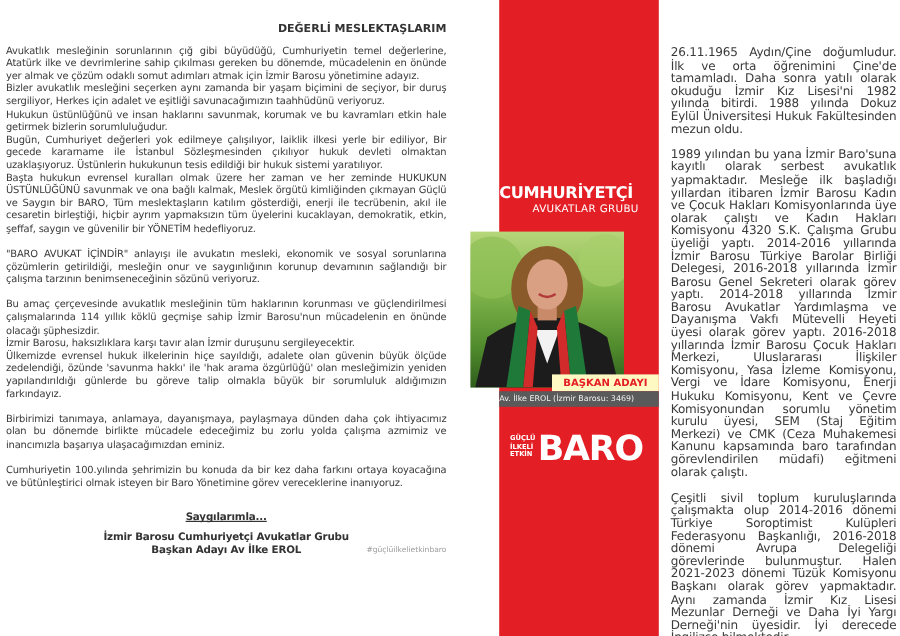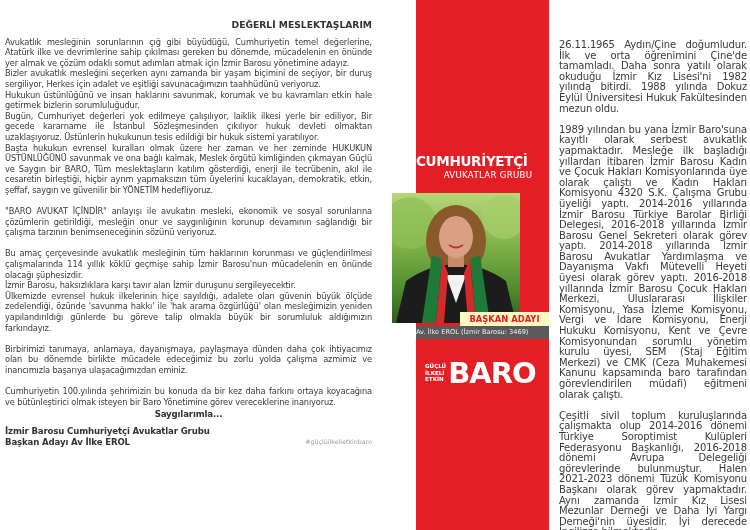--- a/index.html
+++ b/index.html
@@ -10,24 +10,24 @@
     position: absolute; left: 5px; top: 20px; width: 367px;
     font-size: 8.25px; line-height: 10.6px; letter-spacing: -0.15px;
   }
   .left-col h1 {
     font-size: 9.2px; font-weight: bold; text-align: right; color: #333;
     margin: 0 0 6px 0; letter-spacing: 0;
   }
   .left-col p { text-align: justify; }
   .left-col p.gap { margin-top: 10.6px; }
   .left-col .greeting {
-    text-align: center; font-weight: bold; font-size: 8.6px; color: #333; margin-top: 2px;
+    text-align: center; font-weight: bold; font-size: 8.6px; color: #333; margin-top: 19px; text-decoration: underline;
   }
   .sign-wrap { position: relative; margin-top: 6px; }
-  .sign-line { font-weight: bold; font-size: 8.6px; color: #333; line-height: 11px; }
+  .sign-line { text-align: center; font-weight: bold; font-size: 8.6px; color: #333; line-height: 11px; }
   .sign-line.l1 { padding-right: 0px; }
   .hashtag {
     position: absolute; right: 0px; bottom: 0px; font-size: 6.3px; color: #9a9a9a; letter-spacing: 0;
   }
 
   .red-panel {
     position: absolute; left: 416px; top: 0; width: 133px; height: 530px; background: #e41e25;
   }
   .brand-title {
     position: absolute; left: 416px; top: 153px; width: 107px; text-align: center;

